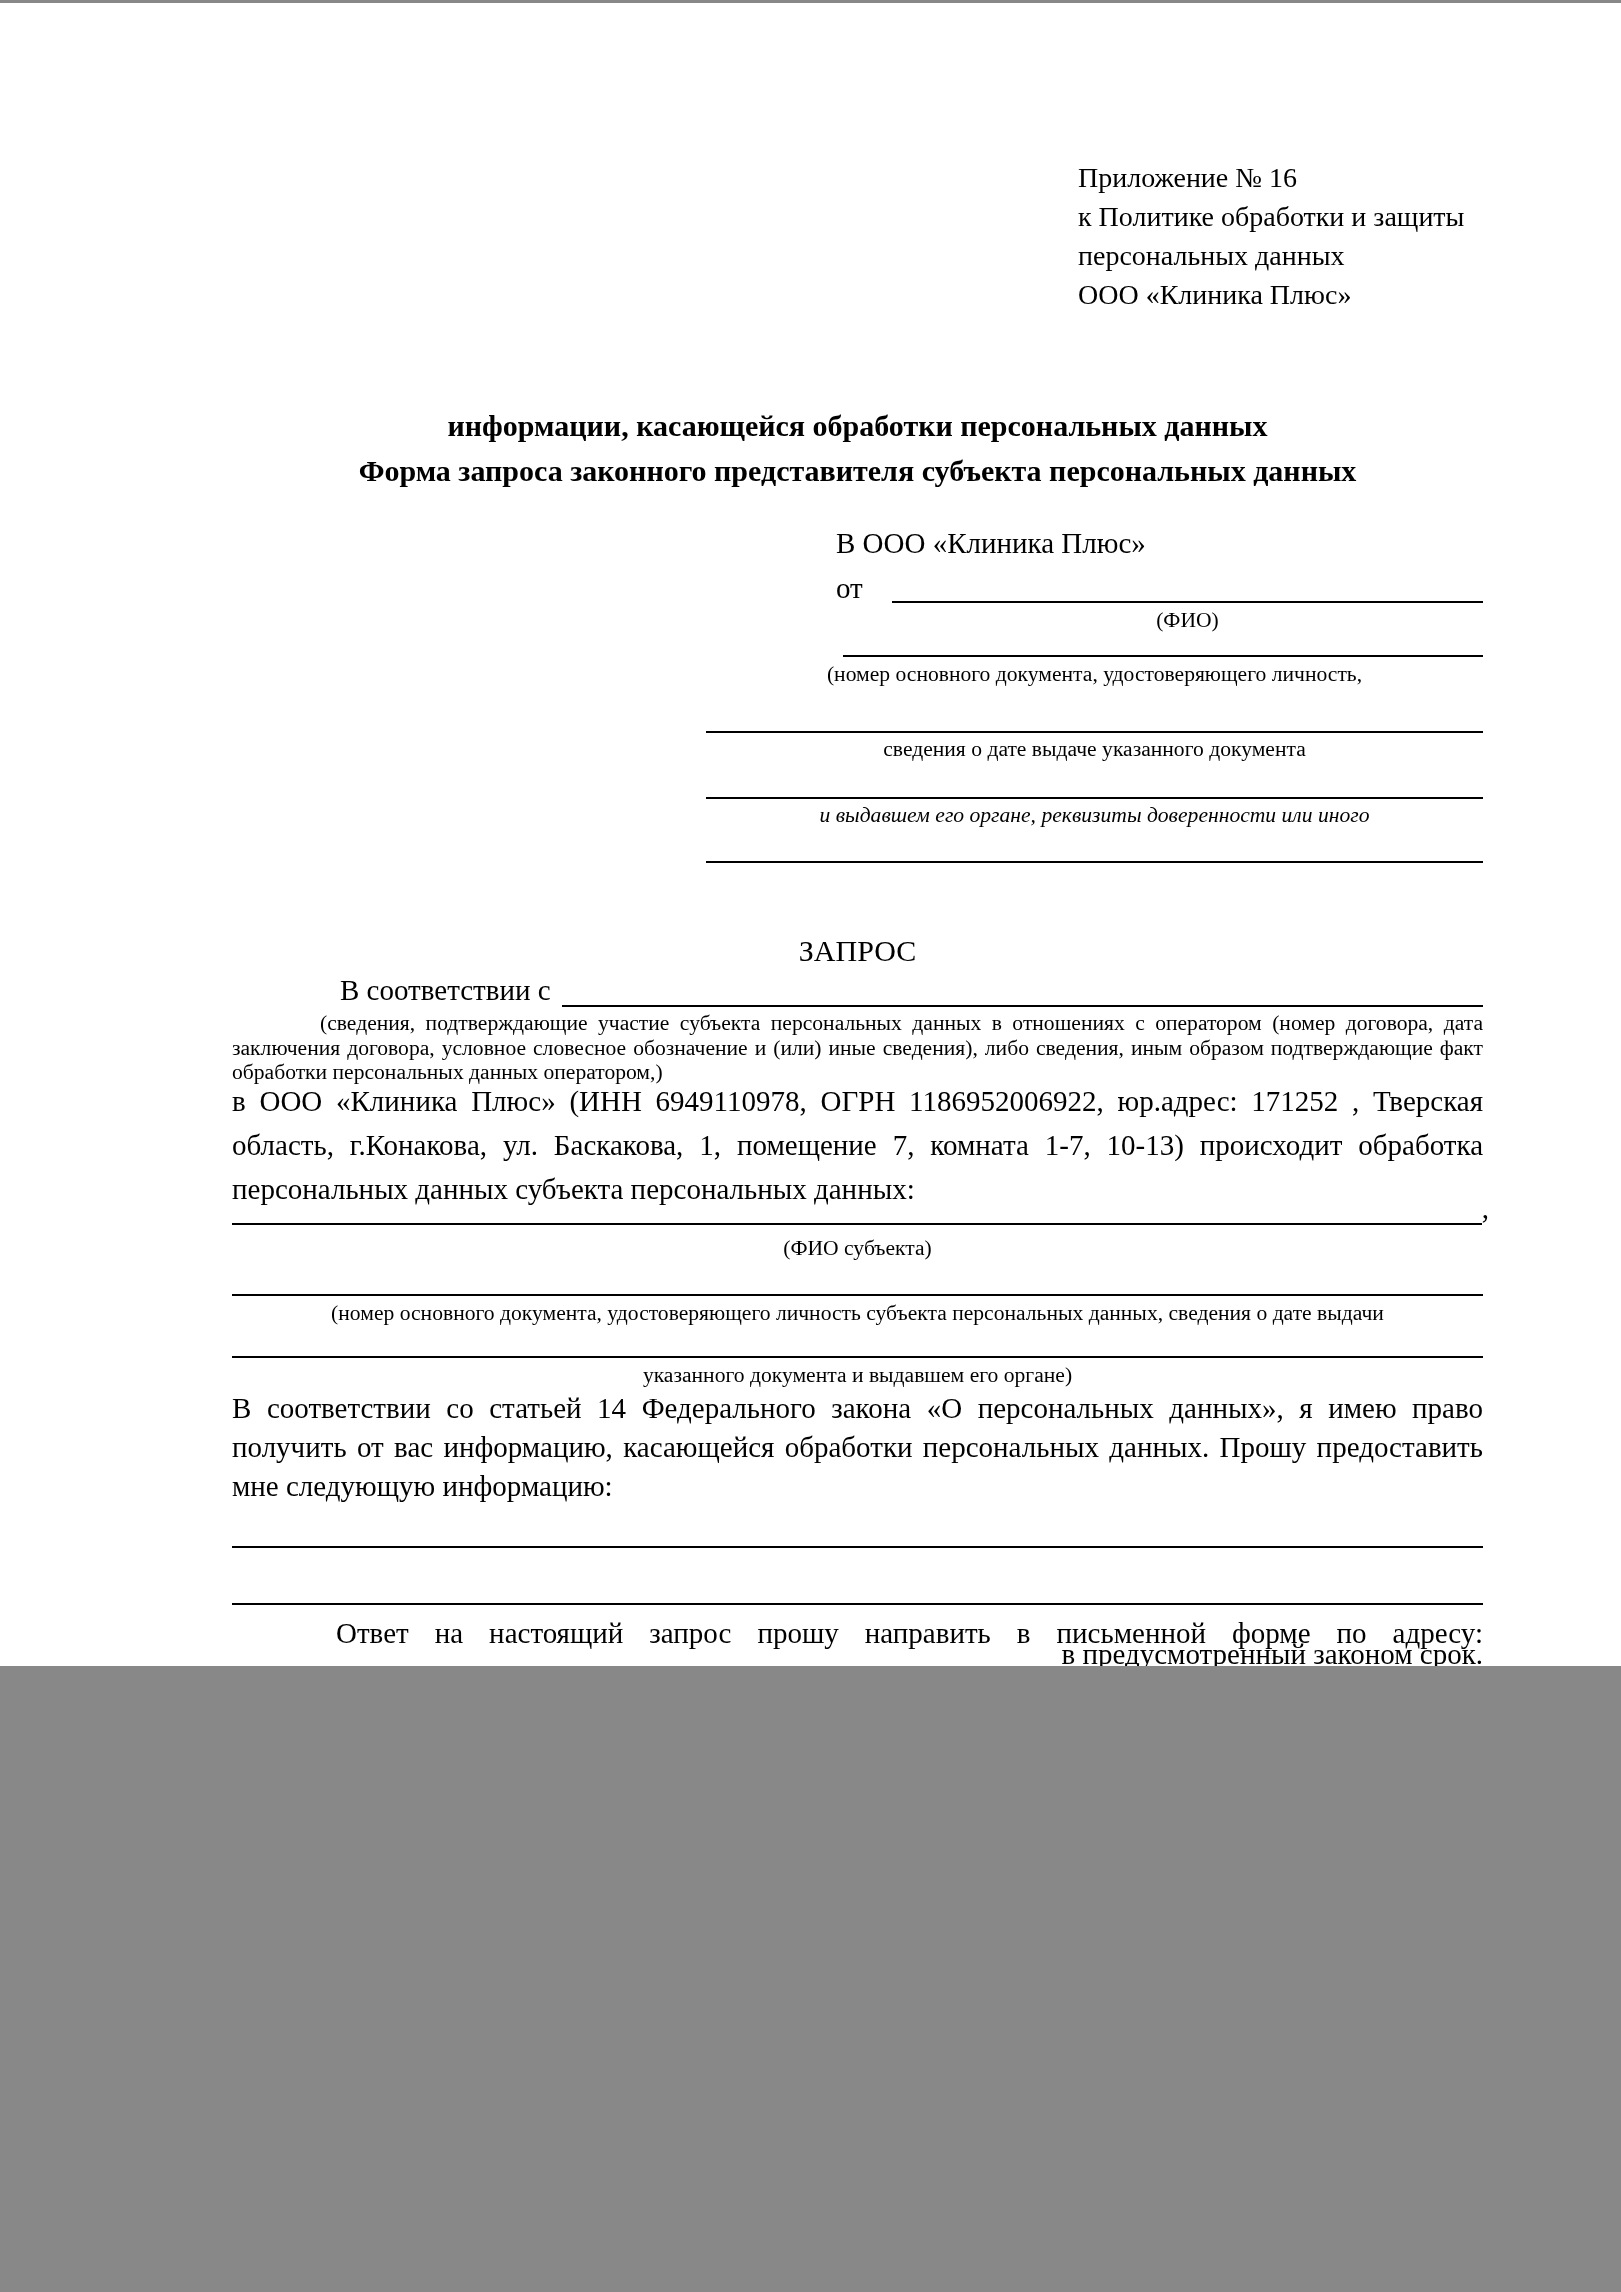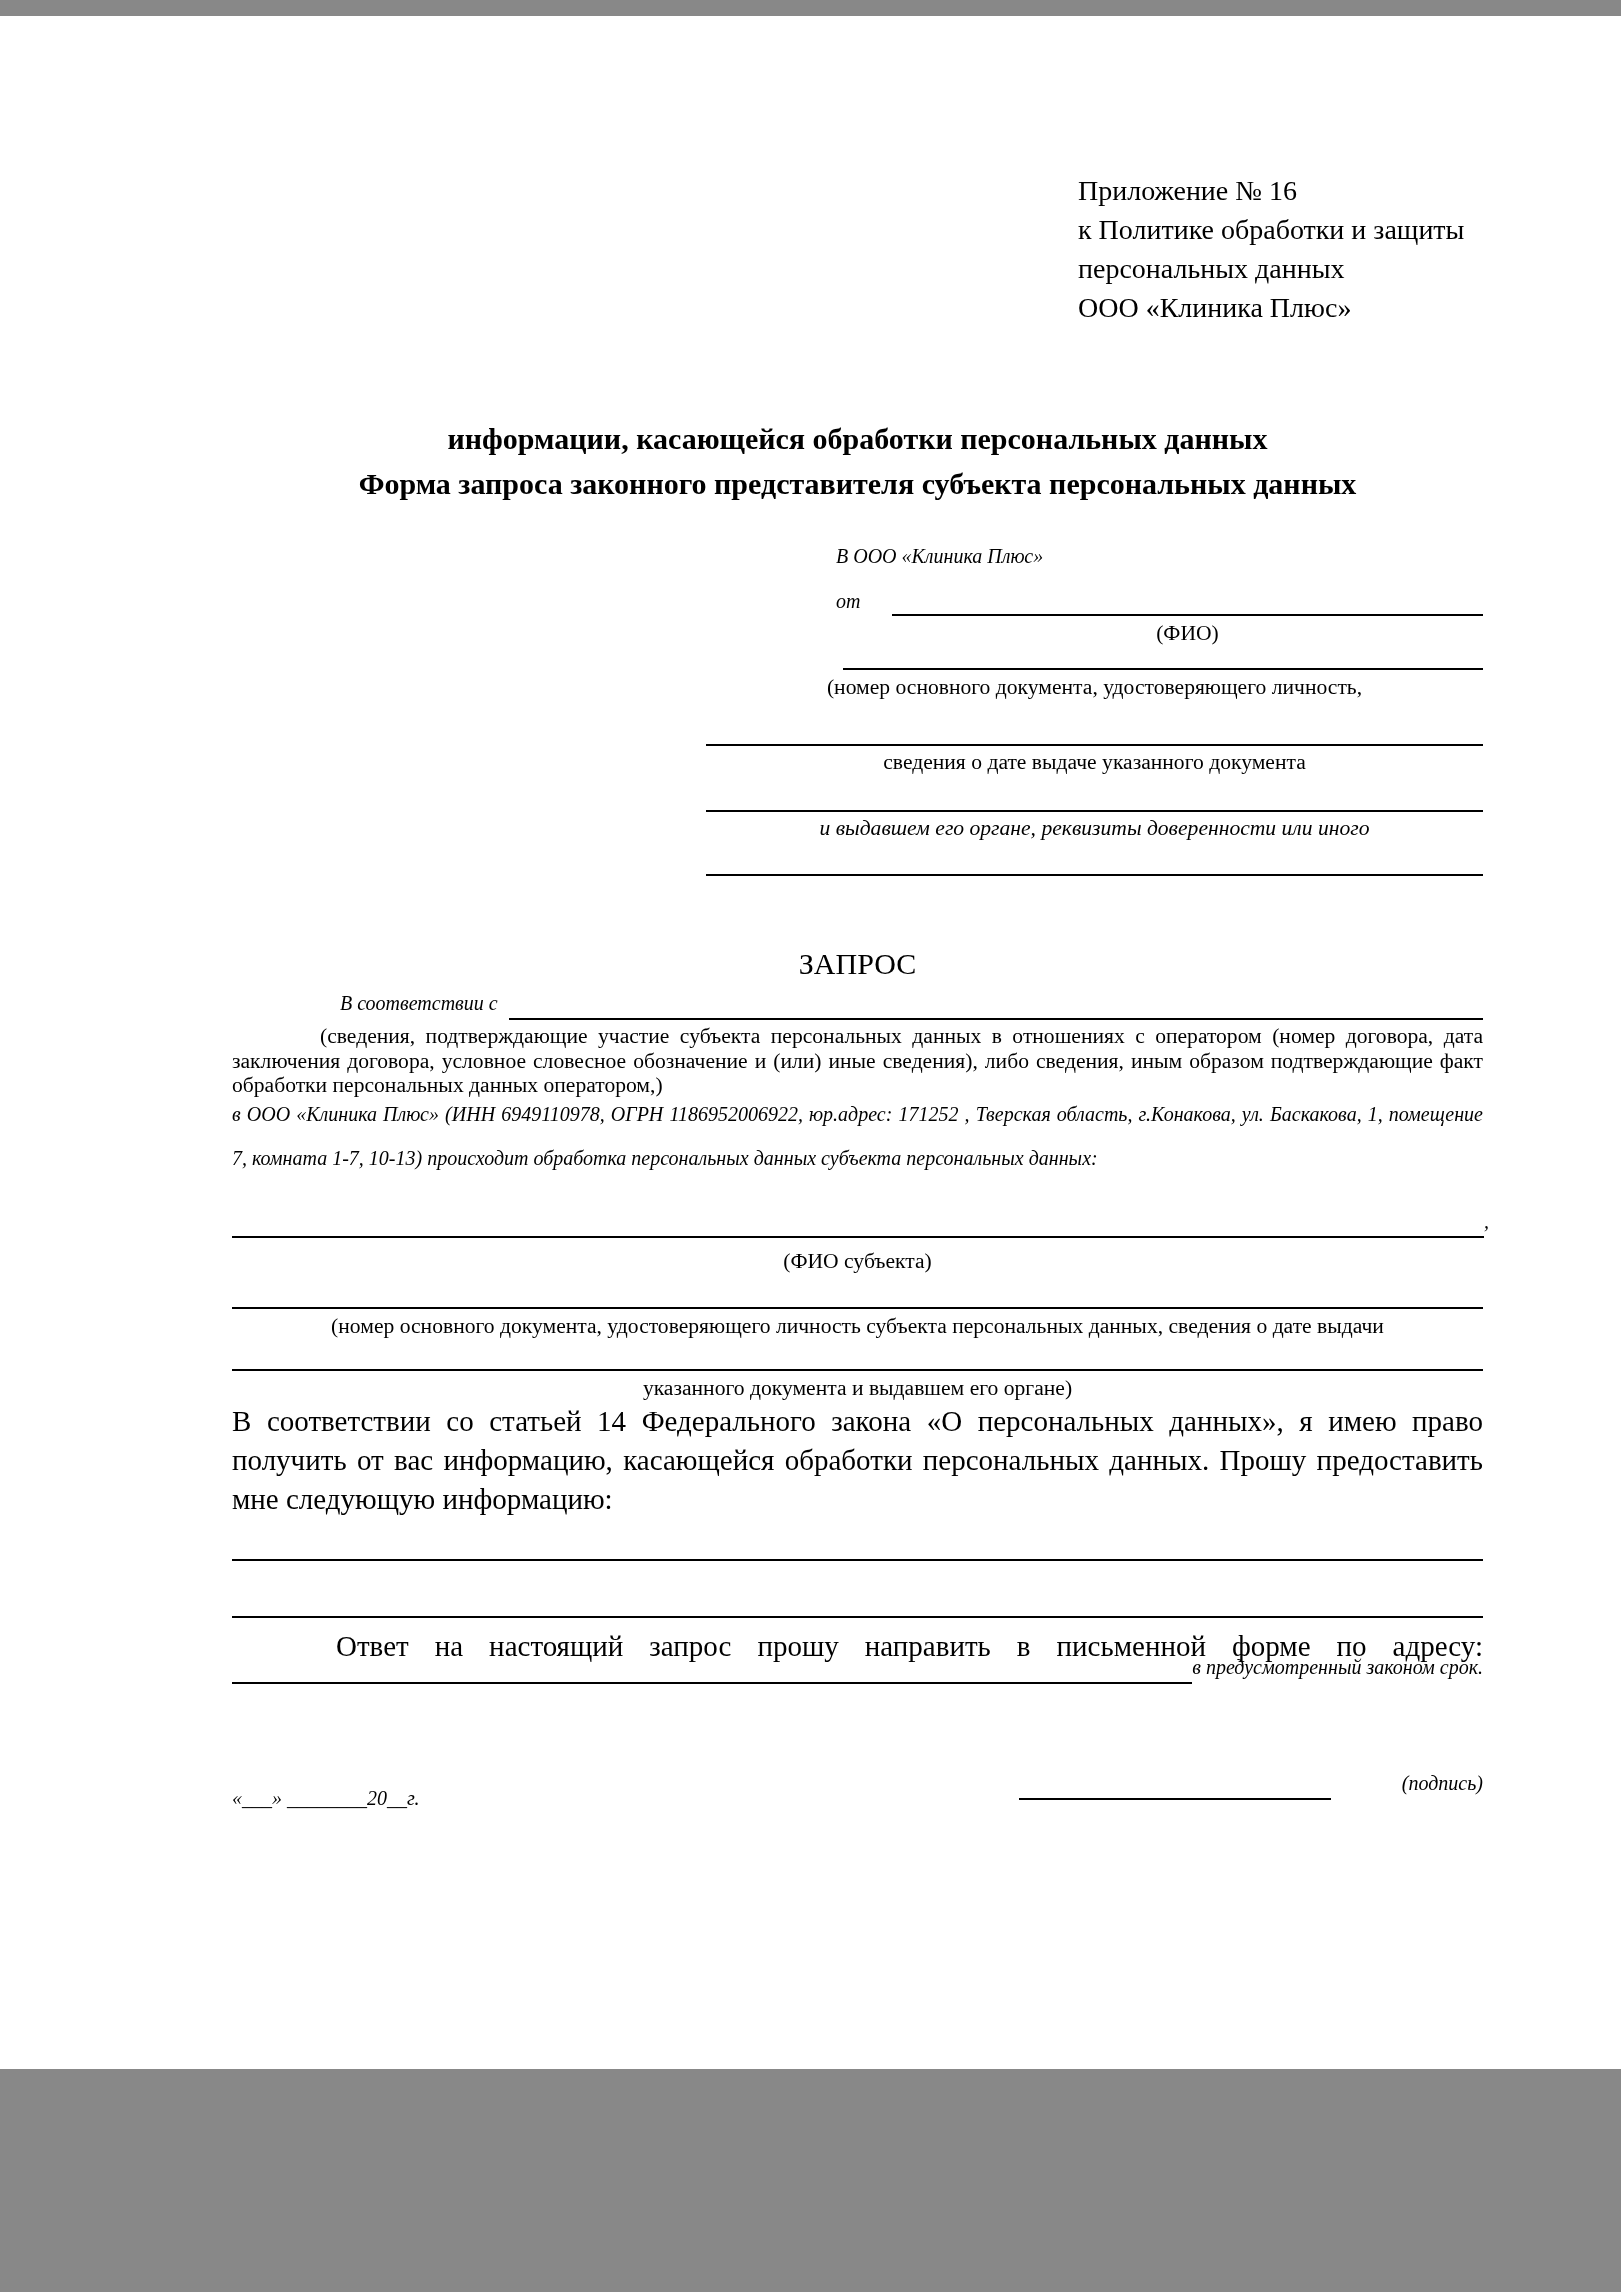--- a/index.html
+++ b/index.html
@@ -1,26 +1,26 @@
 <!DOCTYPE html>
 <html><head>
 <meta charset="utf-8">
 <style>
   html,body{margin:0;padding:0;background:#888;}
   .page{
     position:relative;
-    width:1621px;height:2053px;
-    margin:16px auto;
+    width:1621px;height:1663px;
+    margin:3px auto;
     background:#ffffff;
     font-family:"Liberation Serif","DejaVu Serif",serif;
     color:#000;
     overflow:hidden;
   }
   .abs{position:absolute;}
-  .body-text{font-size:20px;line-height:44px;font-style:italic;}
+  .body-text{font-size:29px;line-height:44px;}
   .caption{font-size:21.6px;line-height:24.5px;}
   .center{text-align:center;}
   .justify{text-align:justify;}
   .fill-line{border-bottom:2px solid #000;}
   .flex-row{display:flex;align-items:flex-end;}
   .flex-row .fill-line{flex:1;margin-bottom:4.9px;}
   .title{font-weight:bold;font-size:30px;line-height:45px;text-align:center;}
 </style>
 </head>
 <body>

